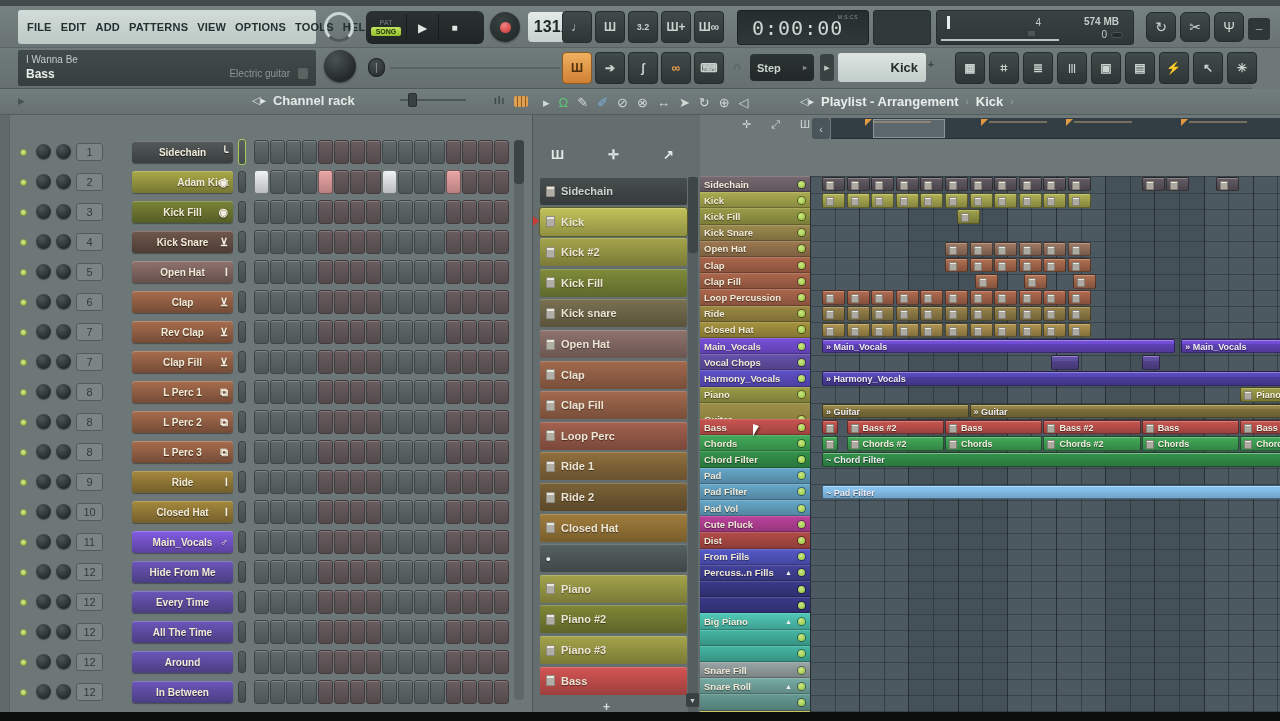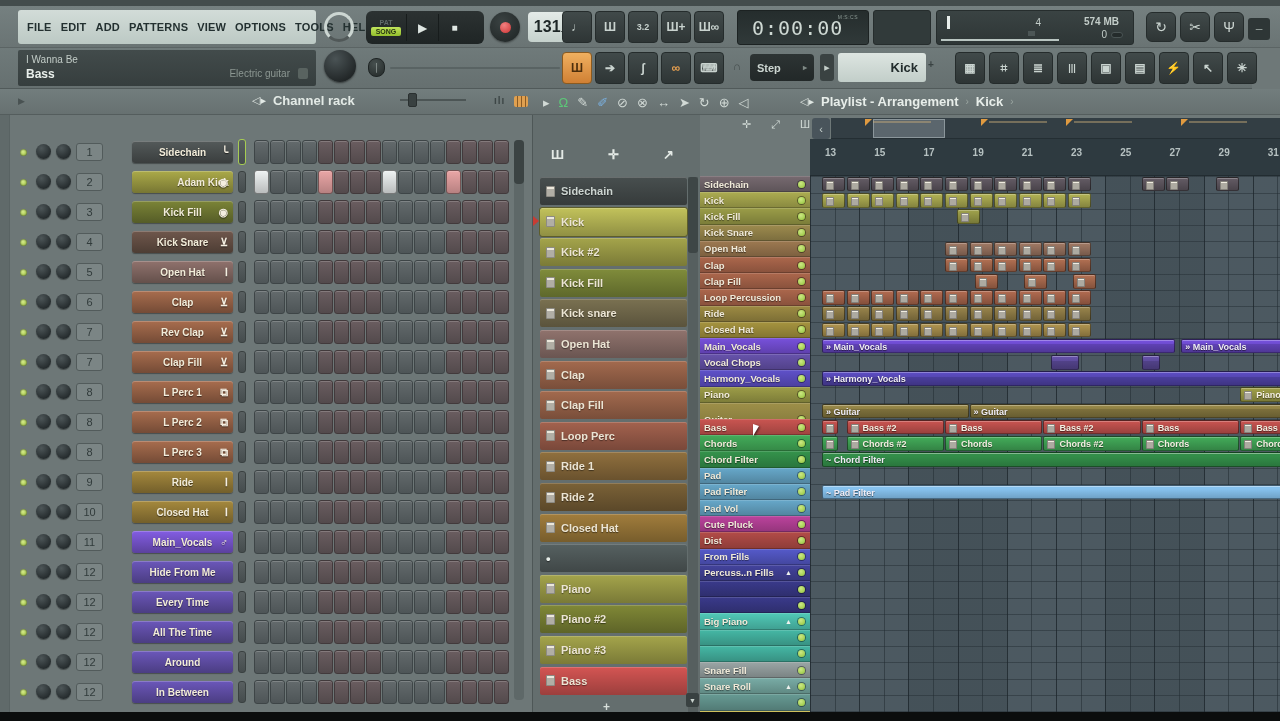--- a/index.html
+++ b/index.html
@@ -977,32 +977,20 @@
     <div id="view-window"></div>
   <div class="ov-marker" style="left: 34px;"></div>
       <div class="ov-streak" style="left: 42px;"></div>
       <div class="ov-marker" style="left: 150px;"></div>
       <div class="ov-streak" style="left: 158px;"></div>
       <div class="ov-marker" style="left: 235px;"></div>
       <div class="ov-streak" style="left: 243px;"></div>
       <div class="ov-marker" style="left: 350px;"></div>
       <div class="ov-streak" style="left: 358px;"></div>
     </div>
-  <div class="abs" id="ruler">
-      <span class="ruler-num" style="left: 15px;">13</span>
-      <span class="ruler-num" style="left: 64.2px;">15</span>
-      <span class="ruler-num" style="left: 113.4px;">17</span>
-      <span class="ruler-num" style="left: 162.6px;">19</span>
-      <span class="ruler-num" style="left: 211.8px;">21</span>
-      <span class="ruler-num" style="left: 261px;">23</span>
-      <span class="ruler-num" style="left: 310.2px;">25</span>
-      <span class="ruler-num" style="left: 359.4px;">27</span>
-      <span class="ruler-num" style="left: 408.6px;">29</span>
-      <span class="ruler-num" style="left: 457.8px;">31</span>
-    </div>
   <div class="abs" id="track-headers">
       <div class="tk-row" style="top: 0px; height: 16.2px; background: linear-gradient(rgb(119, 106, 112), rgb(93, 84, 88));">
         <span class="tk-label">Sidechain</span>
         <div class="tk-led"></div>
       </div>
       <div class="tk-row" style="top: 16.2px; height: 16.2px; background: linear-gradient(rgb(172, 172, 81), rgb(136, 136, 63));">
         <span class="tk-label">Kick</span>
         <div class="tk-led"></div>
       </div>
       <div class="tk-row" style="top: 32.4px; height: 16.2px; background: linear-gradient(rgb(155, 157, 72), rgb(121, 123, 56));">

